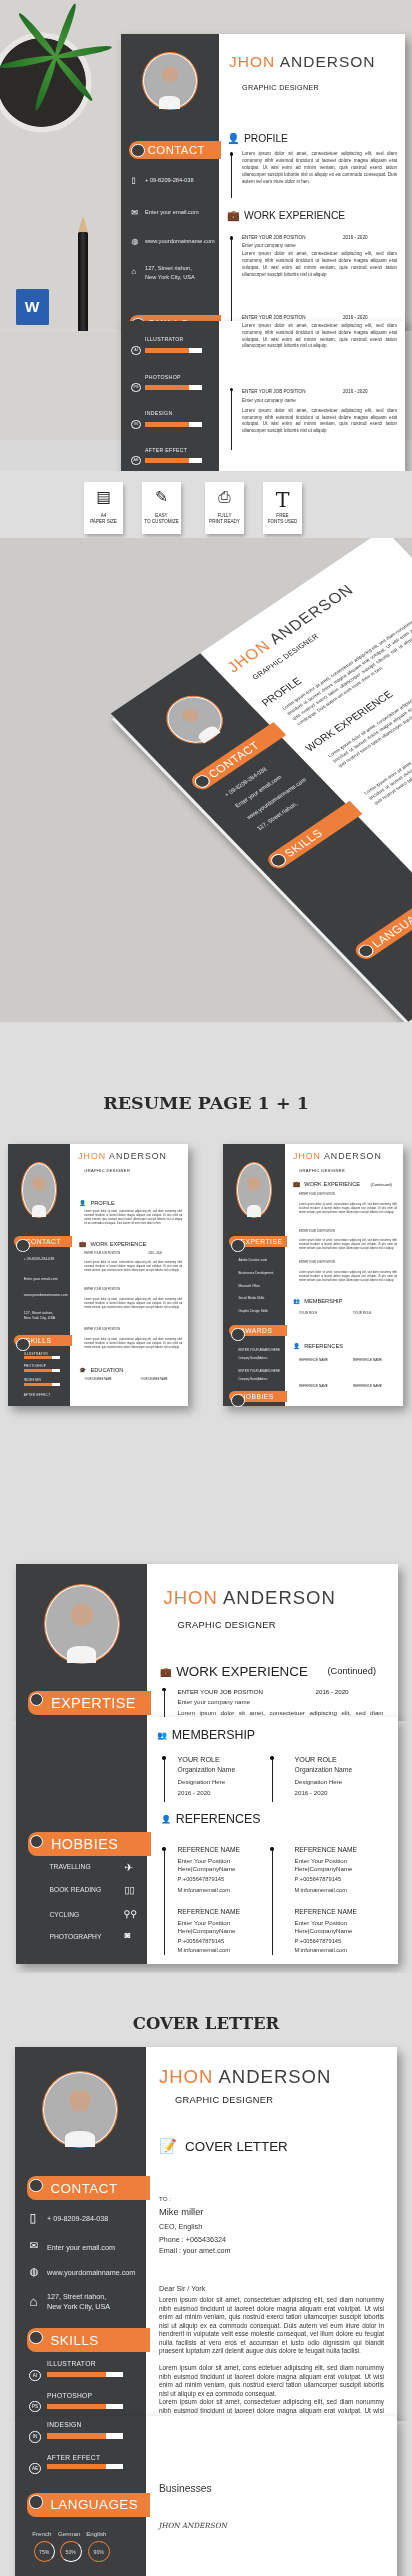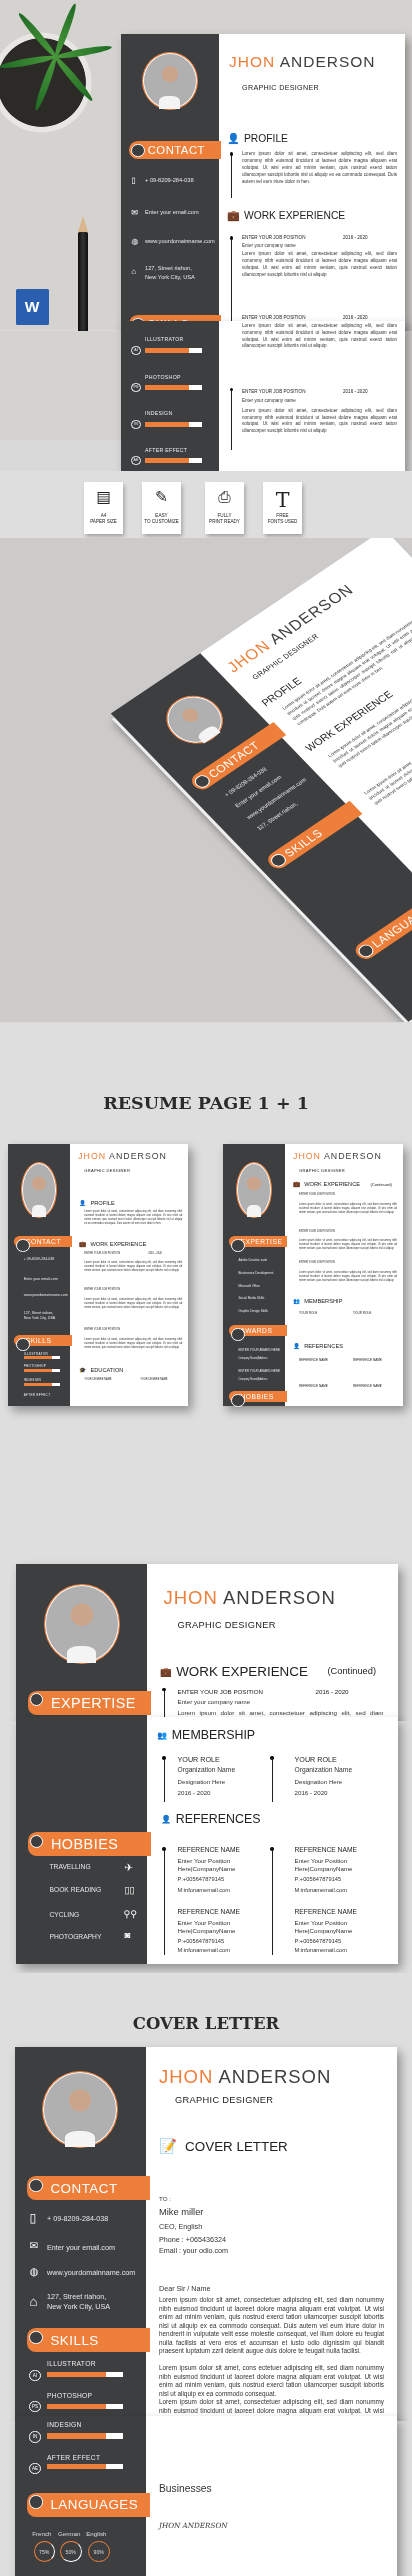--- a/index.html
+++ b/index.html
@@ -498,22 +498,22 @@
     <div class="name" style="left:144px;top:18.5px;font-size:18.5px;"><span class="first">JHON</span> <span>ANDERSON</span></div>
     <div class="role" style="left:160px;top:48px;font-size:9.3px;">GRAPHIC DESIGNER</div>
     <div class="h-sec" style="left:144px;top:91px;font-size:13.4px;gap:8.2px;">
         <span style="font-size:14.4px;">📝</span>
         <span>COVER LETTER</span>
       </div>
     <div class="job-co" style="left:144px;top:148px;font-size:6.2px;">TO :</div>
     <div class="job-co" style="left:144px;top:160px;font-size:9.3px;">Mike miller</div>
     <div class="job-co" style="left:144px;top:175px;font-size:7.2px;">CEO, English</div>
     <div class="job-co" style="left:144px;top:188px;font-size:7.2px;">Phone : +065436324</div>
-    <div class="job-co" style="left:144px;top:199px;font-size:7.2px;">Email : your odio.com</div>
-    <div class="job-co" style="left:144px;top:237px;font-size:7.2px;">Dear Sir / Name</div>
+    <div class="job-co" style="left:144px;top:199px;font-size:7.2px;">Email : your amet.com</div>
+    <div class="job-co" style="left:144px;top:237px;font-size:7.2px;">Dear Sir / York</div>
     <div class="para" style="left:144px;top:249px;width:225px;font-size:6.4px;line-height:1.33;">Lorem ipsum dolor sit amet, consectetuer adipiscing elit, sed diam nonummy nibh euismod tincidunt ut laoreet dolore magna aliquam erat volutpat. Ut wisi enim ad minim veniam, quis nostrud exerci tation ullamcorper suscipit lobortis nisl ut aliquip ex ea commodo consequat. Duis autem vel eum iriure dolor in hendrerit in vulputate velit esse molestie consequat, vel illum dolore eu feugiat nulla facilisis at vero eros et accumsan et iusto odio dignissim qui blandit praesent luptatum zzril delenit augue duis dolore te feugait nulla facilisi.</div>
     <div class="para" style="left:144px;top:317px;width:225px;font-size:6.4px;line-height:1.33;">Lorem ipsum dolor sit amet, cons ectetuer adipiscing elit, sed diam nonummy nibh euismod tincidunt ut laoreet dolore magna aliquam erat volutpat. Ut wisi enim ad minim veniam, quis nostrud exerci tation ullamcorper suscipit lobortis nisl ut aliquip ex ea commodo consequat.</div>
     <div class="para" style="left:144px;top:351px;width:225px;font-size:6.4px;line-height:1.33;">Lorem ipsum dolor sit amet, consectetuer adipiscing elit, sed diam nonummy nibh euismod tincidunt ut laoreet dolore magna aliquam erat volutpat. Ut wisi enim ad minim veniam, quis nostrud exerci tation ullamcorper suscipit lobortis nisl ut aliquip ex ea commodo consequat. Duis autem vel eum iriure dolor in hendrerit in vulputate velit esse molestie consequat, vel illum dolore eu feugiat nulla facilisis at vero eros et accumsan et iusto odio dignissim qui blandit praesent luptatum zzril delenit augue duis dolore te feugait nulla facilisi.</div>
   </div>
 </section>
 
 <section class="sec" style="top:2421px;height:216px;background:#dedede;">
   <div class="abs resume" style="left:15px;top:-5.2px;width:382px;height:171px;">
     <div class="r-side" style="width:131px;">
       <span class="skill-label" style="left:32px;top:5.2px;font-size:6.7px;">INDESIGN</span>

